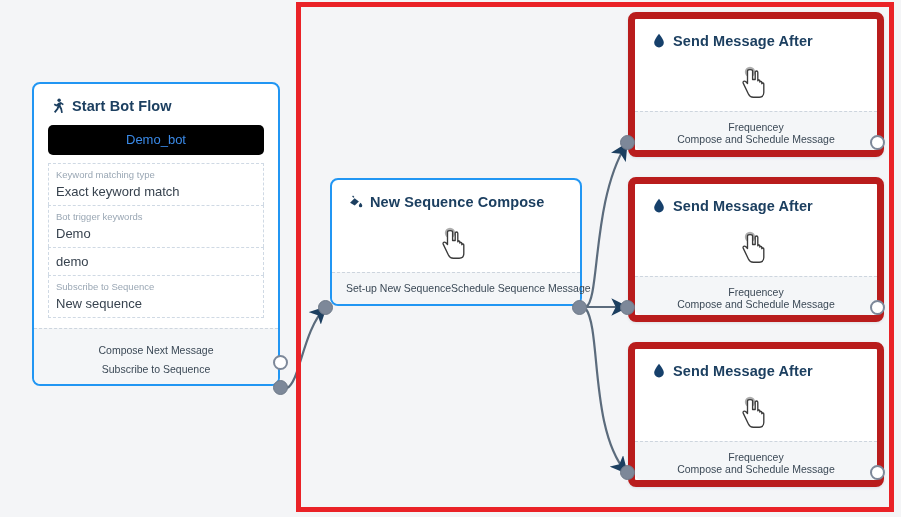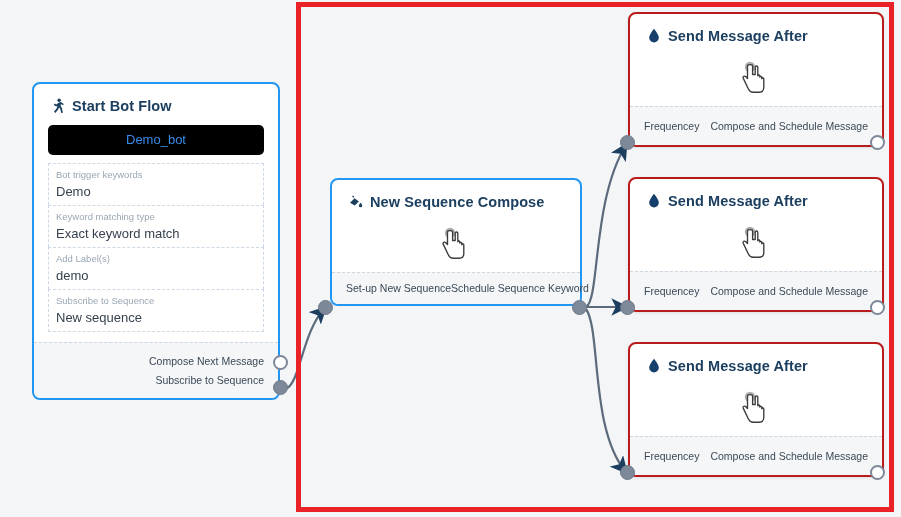--- a/index.html
+++ b/index.html
@@ -44,21 +44,21 @@
 
   
   .node {
     position: absolute;
     background: #ffffff;
     border-radius: 8px;
     box-sizing: border-box;
     z-index: 20;
   }
   .node.plain {
-    border: 2px solid #b91c1c;
+    border: 7px solid #b91c1c;
     box-shadow: 0 1px 3px rgba(16,30,54,.10);
   }
   .node.selected {
     border: 2px solid #2196f3;
     box-shadow: none;
   }
 
   .node-header {
     display: flex;
     align-items: center;
@@ -131,20 +131,21 @@
     position: relative;
   }
   .node-footer.two-rows { padding: 8px 14px 9px 14px; }
   .node-footer.one-row  { padding: 9px 14px 10px 14px; }
 
   .port-row {
     display: flex;
     align-items: center;
     justify-content: flex-end;
     height: 19px;
+    flex-direction: column;
   }
   .port-row.spread {
     justify-content: space-between;
   }
   .port-label {
     font-size: 10.5px;
     color: #3b4956;
     white-space: nowrap;
   }
 
@@ -205,29 +206,28 @@
           <path d="M8.6 5.2 L6.2 7.4 L4.2 6.2 L3.2 7.8 L6.2 9.6 L7.4 8.8 L6.6 11.6 L3.4 15.6 L5.0 16.9 L8.4 12.8 L9.3 10.4 L10.8 13.0 L11.6 17.0 L13.5 16.7 L12.6 11.8 L10.9 8.3 L11.4 6.7 L13.6 8.2 L14.6 6.7 L11.2 4.5 Z" fill="#1c3f60"></path>
         </svg>
       </span>
       <span>Start Bot Flow</span>
     </div>
 
     <div class="bot-pill">Demo_bot</div>
 
     <div class="fields">
       <div class="field">
+        <div class="field-label">Keyword matching type</div>
+        <div class="field-value">Exact keyword match</div>
+      </div>
+      <div class="field">
         <div class="field-label">Bot trigger keywords</div>
         <div class="field-value">Demo</div>
       </div>
       <div class="field">
-        <div class="field-label">Keyword matching type</div>
-        <div class="field-value">Exact keyword match</div>
-      </div>
-      <div class="field">
-        <div class="field-label">Add Label(s)</div>
         <div class="field-value">demo</div>
       </div>
       <div class="field">
         <div class="field-label">Subscribe to Sequence</div>
         <div class="field-value">New sequence</div>
       </div>
     </div>
 
     <div class="node-footer two-rows" style="margin-top:10px;">
       <div class="port-row">
@@ -265,21 +265,21 @@
                    L26.8 21.0 C26.8 19.9 25.2 19.5 24.8 20.7 L24.8 19.4 C24.8 18.3 23.1 17.9 22.8 19.1
                    L22.8 18.0 C22.8 16.9 21.1 16.6 20.8 17.8 L20.8 9.2 C20.8 7.6 18.2 7.6 18.2 9.2
                    L18.2 16.5 L15.6 16.5 L15.6 8 C15.6 6.1 10.5 6.1 10.5 8 Z" fill="#ffffff" stroke="#3b3b3b" stroke-width="1.35" stroke-linejoin="round"></path>
         </svg>
       </span>
     </div>
 
     <div class="node-footer one-row">
       <div class="ncc-label-row">
         <span class="port-label">Set-up New Sequence</span>
-        <span class="port-label">Schedule Sequence Keyword</span>
+        <span class="port-label">Schedule Sequence Message</span>
       </div>
     </div>
   </div>
   <div class="port filled" style="left:318px; top:300px;"></div>
   <div class="port filled" style="left:572px; top:300px;"></div>
 
   <div class="node plain" id="node-send-message-after-1" style="left:628px; top:12px; width:256px;">
 
     <div class="node-header">
       <span class="hdr-icon">

